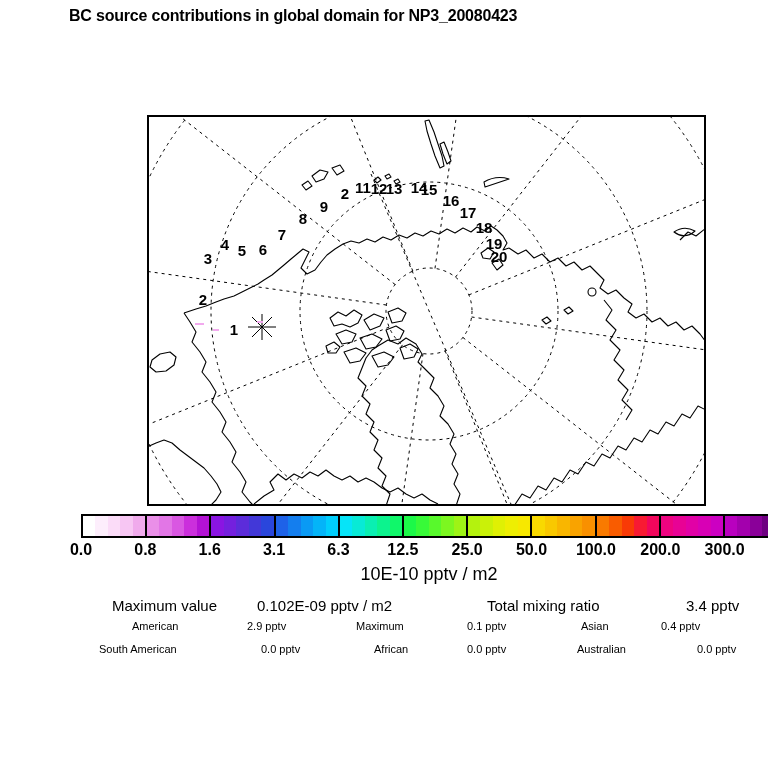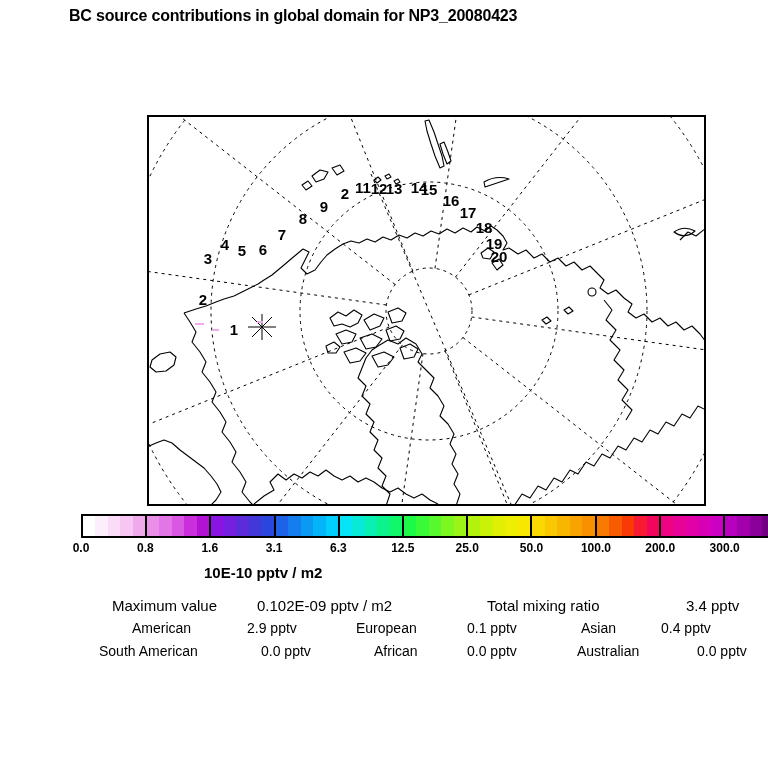--- a/index.html
+++ b/index.html
@@ -12,24 +12,24 @@
        border:2px solid #000;box-sizing:border-box;background:#fff;}
   #map svg{position:absolute;left:0;top:0;}
   .traj-label{position:absolute;font-size:15px;font-weight:700;transform:translate(-50%,-50%);
               line-height:1;}
   .speck{position:absolute;height:2px;background:#f2aaee;}
   #colorbar{position:absolute;left:37px;top:514px;width:708px;height:24px;
             border:2px solid #000;box-sizing:border-box;display:flex;}
   .cb-seg{flex:1 1 0;border-left:2px solid #000;}
   .cb-seg:first-child{border-left:none;}
   #cb-ticks{position:absolute;left:37px;top:541px;width:708px;height:18px;}
-  .cb-tick{position:absolute;transform:translateX(-50%);font-size:12px;font-weight:700;}
-  .unit{font-size:15px;font-weight:700;}
+  .cb-tick{position:absolute;transform:translateX(-50%);font-size:16px;font-weight:700;}
+  .unit{font-size:18px;font-weight:400;text-align:center;}
   .stat{font-size:15px;font-weight:500;}
-  .stat-sm{font-size:14px;font-weight:500;}
+  .stat-sm{font-size:11px;font-weight:500;}
 </style>
 </head>
 <body>
 
 <div id="page">
 
   <div class="abs title" style="left:25px;top:7px;">BC  source contributions in global domain for NP3_20080423</div>
 
   <div id="map">
     <svg width="555" height="387" viewBox="105 117 555 387">
@@ -152,21 +152,21 @@
     </div>
   <div class="abs unit" style="left:160px;top:564px;width:450px;">10E-10 pptv / m2</div>
 
   <div class="abs stat" style="left:68px;top:597px;">Maximum value</div>
   <div class="abs stat" style="left:213px;top:597px;">0.102E-09 pptv / m2</div>
   <div class="abs stat" style="left:443px;top:597px;">Total mixing ratio</div>
   <div class="abs stat" style="left:642px;top:597px;text-align:center;">3.4 pptv</div>
   <div id="stats-rows">
       <span class="abs stat-sm" style="left: 88px; top: 620px;">American</span>
       <span class="abs stat-sm" style="left: 203px; top: 620px;">2.9 pptv</span>
-      <span class="abs stat-sm" style="left: 312px; top: 620px;">European</span>
+      <span class="abs stat-sm" style="left: 312px; top: 620px;">Maximum</span>
       <span class="abs stat-sm" style="left: 423px; top: 620px;">0.1 pptv</span>
       <span class="abs stat-sm" style="left: 537px; top: 620px;">Asian</span>
       <span class="abs stat-sm" style="left: 617px; top: 620px;">0.4 pptv</span>
       <span class="abs stat-sm" style="left: 55px; top: 643px;">South American</span>
       <span class="abs stat-sm" style="left: 217px; top: 643px;">0.0 pptv</span>
       <span class="abs stat-sm" style="left: 330px; top: 643px;">African</span>
       <span class="abs stat-sm" style="left: 423px; top: 643px;">0.0 pptv</span>
       <span class="abs stat-sm" style="left: 533px; top: 643px;">Australian</span>
       <span class="abs stat-sm" style="left: 653px; top: 643px;">0.0 pptv</span>
     </div>

